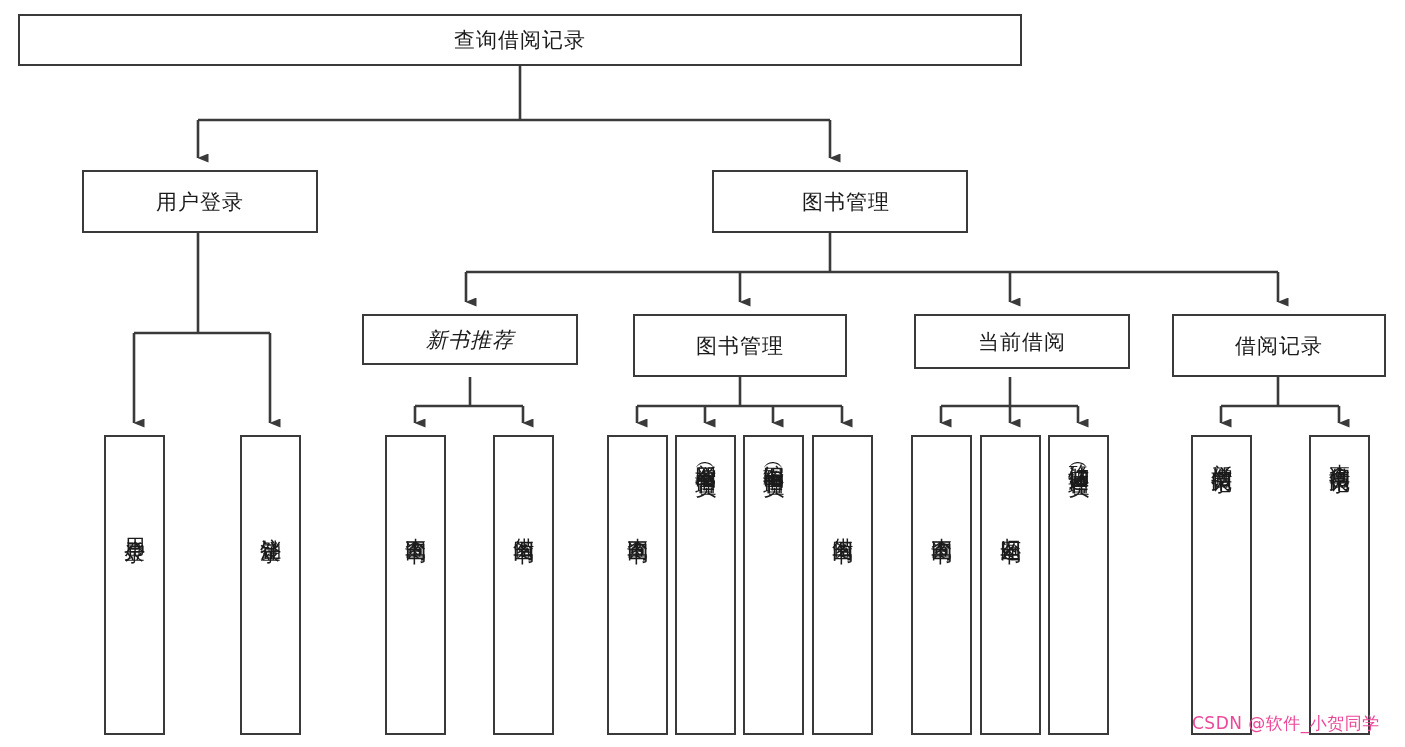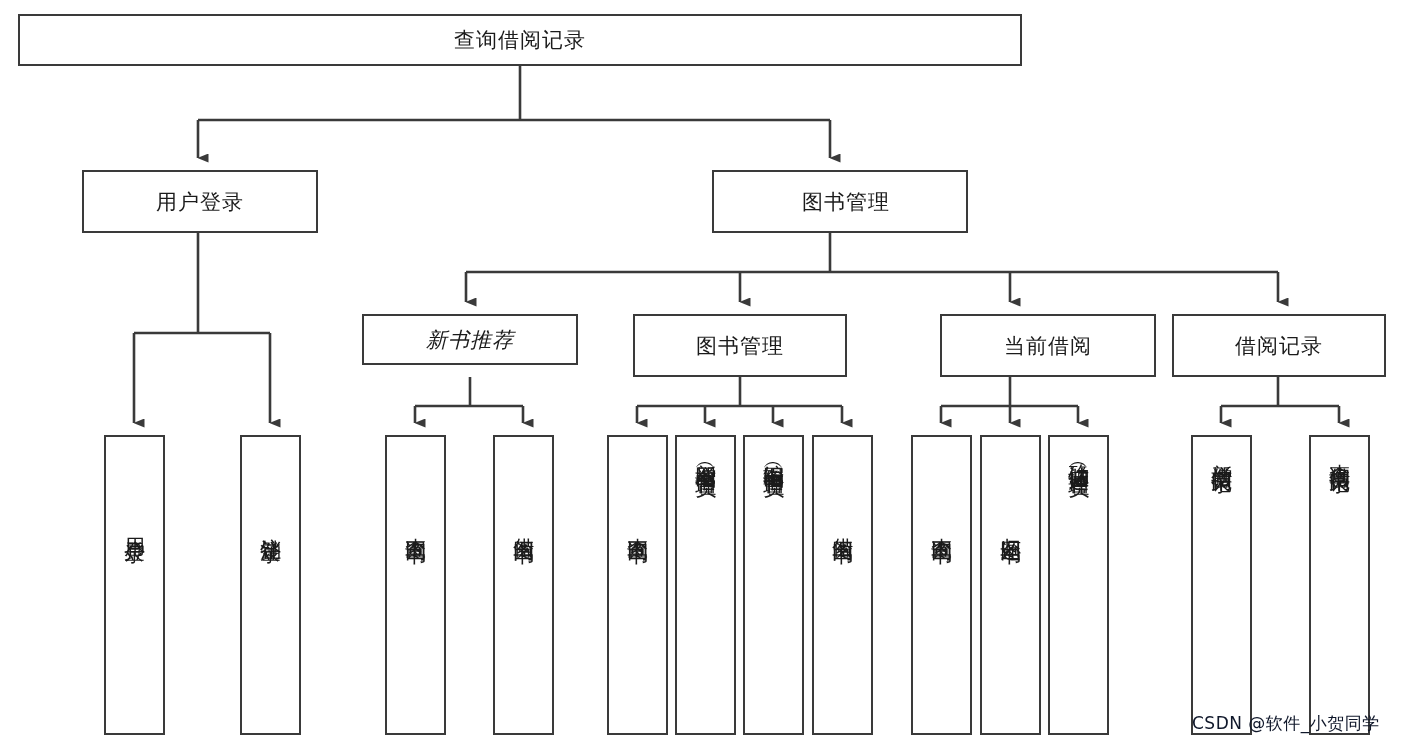--- a/index.html
+++ b/index.html
@@ -51,21 +51,21 @@
     letter-spacing: 2px;
     white-space: nowrap;
   }
   .node.v.mid .vtext { margin-top: 78px; }
   .node.v.tall .vtext { margin-top: 4px; }
   .watermark {
     position: absolute;
     left: 1192px;
     top: 712px;
     font-size: 17px;
-    color: #0f172a;
+    color: #ec4899;
     white-space: nowrap;
     letter-spacing: 0.5px;
   }
 </style>
 </head>
 <body>
 
 <div id="stage">
 
   <svg id="wires" viewBox="0 0 1405 747" xmlns="http://www.w3.org/2000/svg">
@@ -128,21 +128,21 @@
   <div class="node h" style="left:712px; top:170px; width:256px; height:63px;padding-left:12px;">
     <span>图书管理</span>
   </div>
 
   <div class="node h" style="left:362px; top:314px; width:216px; height:51px;font-style:italic;">
     <span>新书推荐</span>
   </div>
   <div class="node h" style="left:633px; top:314px; width:214px; height:63px;">
     <span>图书管理</span>
   </div>
-  <div class="node h" style="left:940px; top:314px; width:216px; height:63px;">
+  <div class="node h" style="left:914px; top:314px; width:216px; height:55px;">
     <span>当前借阅</span>
   </div>
   <div class="node h" style="left:1172px; top:314px; width:214px; height:63px;">
     <span>借阅记录</span>
   </div>
 
   <div class="node v mid" style="left:104px; top:435px; width:61px; height:300px;">
     <span class="vtext">用户登录</span>
   </div>
   <div class="node v mid" style="left:240px; top:435px; width:61px; height:300px;">

